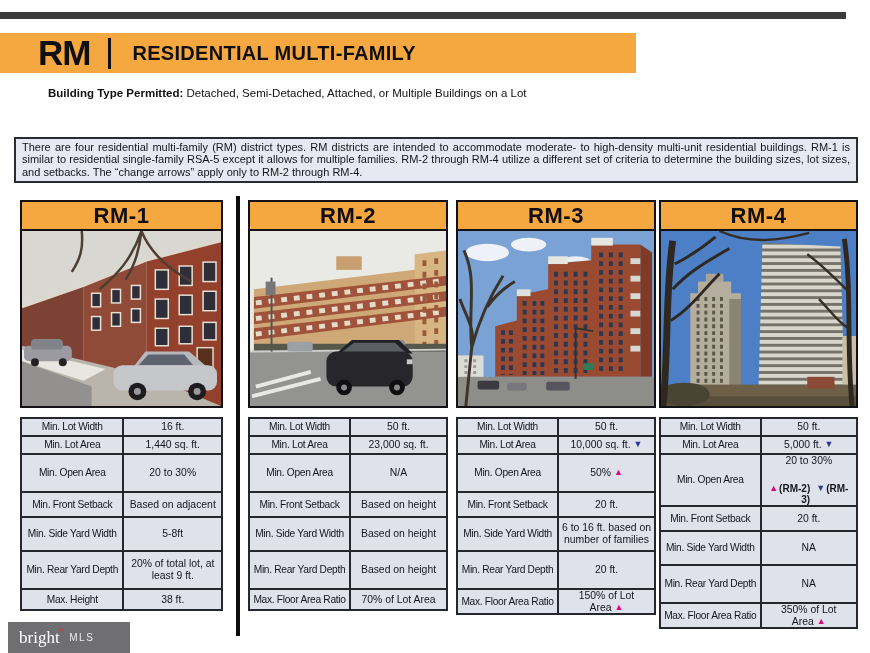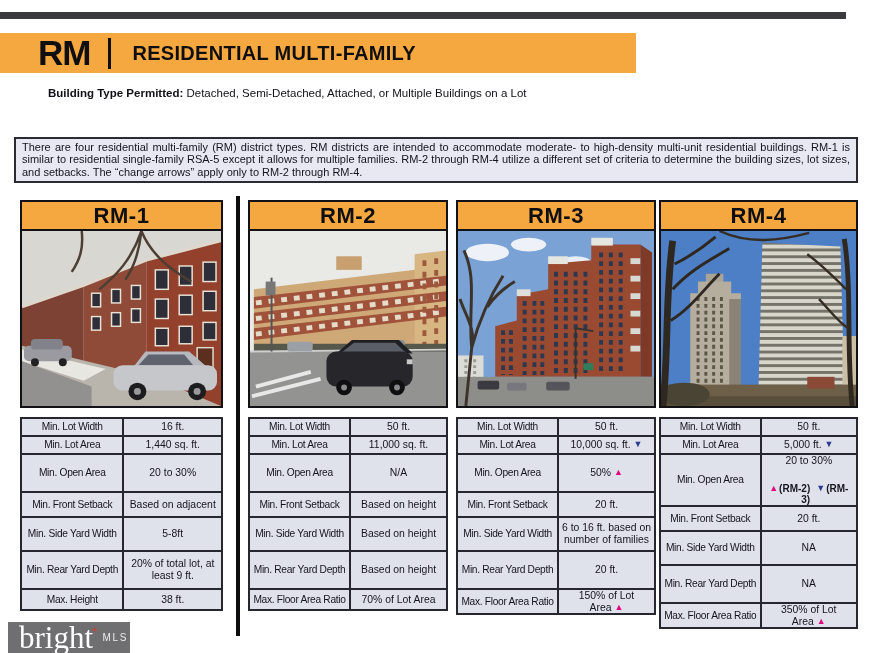--- a/index.html
+++ b/index.html
@@ -33,21 +33,21 @@
   tr:nth-child(1) td{height:16px;} tr:nth-child(2) td{height:16px;margin-top:28px;}
   tr:nth-child(3) td{height:36px;} tr:nth-child(4) td{height:23px;}
   tr:nth-child(5) td{height:32px;} tr:nth-child(6) td{height:36px;}
   tr:nth-child(7) td{height:19px;}
   .arrow{font-size:9px;margin-left:3px;vertical-align:1px;}
   .arrow.up{color:var(--up);} .arrow.down{color:var(--down);}
   .sub{font-size:10px;margin-top:16px;font-weight:bold;}
   .sub .arrow{margin:0 1px 0 0;} .sub span.t{margin-right:6px;}
   .logo{position:absolute;left:8px;top:622px;width:122px;height:31px;background:var(--logobg);
         display:flex;align-items:center;padding-left:11px;box-sizing:border-box;color:#fff;}
-  .logo .word{font-family:"Liberation Serif",serif;font-size:31px;line-height:26px;}
+  .logo .word{font-family:"Liberation Serif",serif;font-size:17px;line-height:26px;}
   .logo .spark{color:#c4453a;font-size:9px;position:relative;top:-8px;left:-2px;}
   .logo .mls{font-size:10px;letter-spacing:1.6px;margin-left:2px;color:#ececec;}
 </style>
 </head>
 <body style="--orange: #F6A840; --tablebg: #DFE1EB; --up: #E5007D; --down: #2B3990; --topbar: #3B3B3D; --logobg: #6F6F71;">
 
 <div class="topbar"></div>
 
 <div class="banner">
   <span class="rm">RM</span>
@@ -182,21 +182,21 @@
     </div>
   </div>
   <table class="spec">
       <tbody>
         <tr>
           <td class="lbl">Min. Lot Width</td>
           <td class="val"><span>50 ft.</span></td>
         </tr>
         <tr>
           <td class="lbl">Min. Lot Area</td>
-          <td class="val"><span>11,000 sq. ft.</span></td>
+          <td class="val"><span>23,000 sq. ft.</span></td>
         </tr>
         <tr>
           <td class="lbl">Min. Open Area</td>
           <td class="val"><span>N/A</span></td>
         </tr>
         <tr>
           <td class="lbl">Min. Front Setback</td>
           <td class="val"><span>Based on height</span></td>
         </tr>
         <tr>

